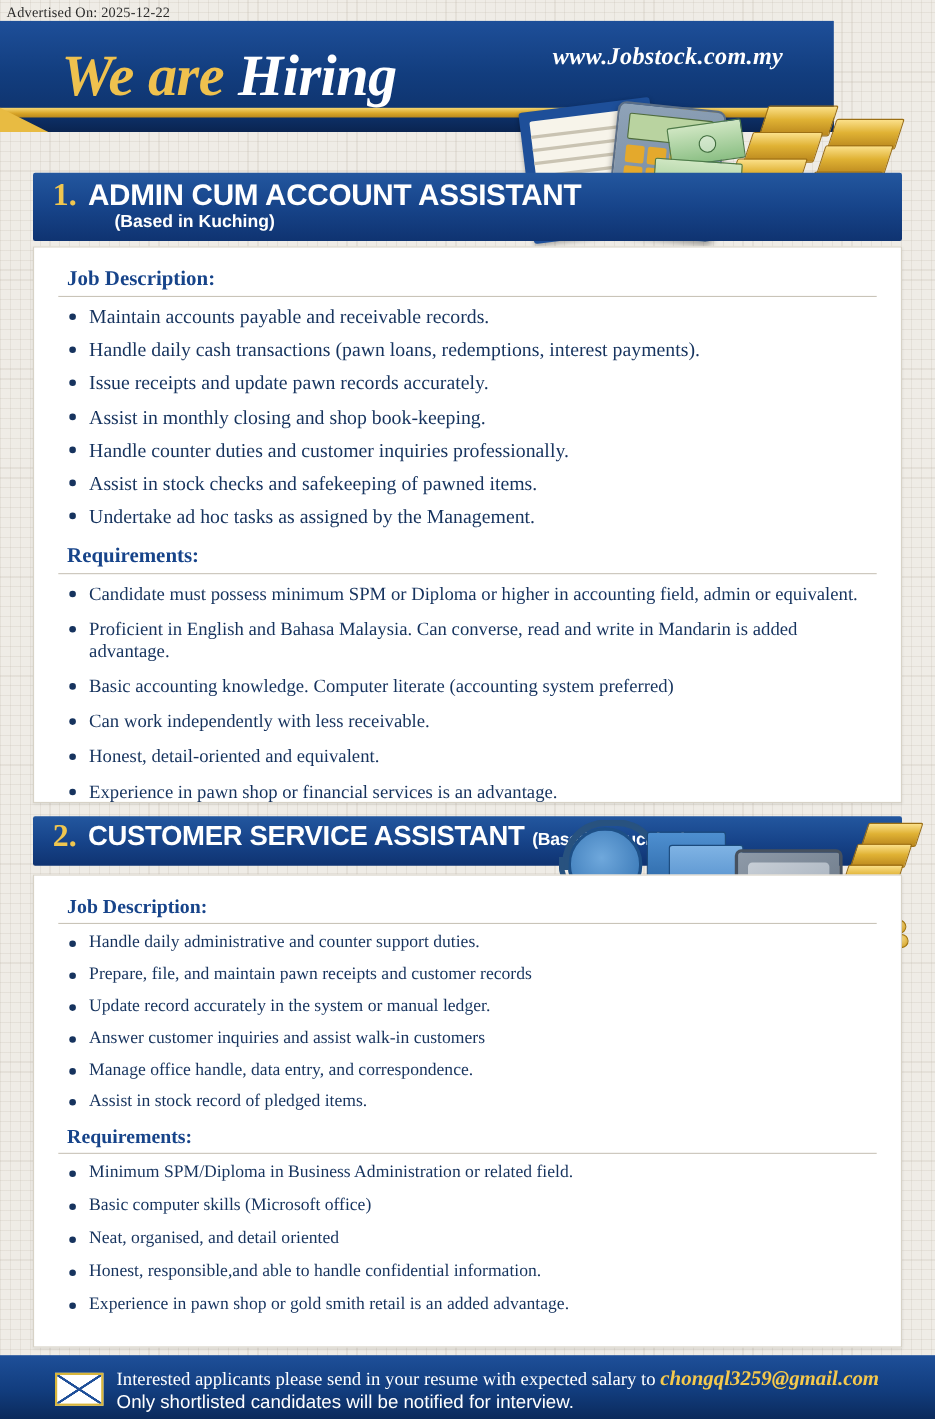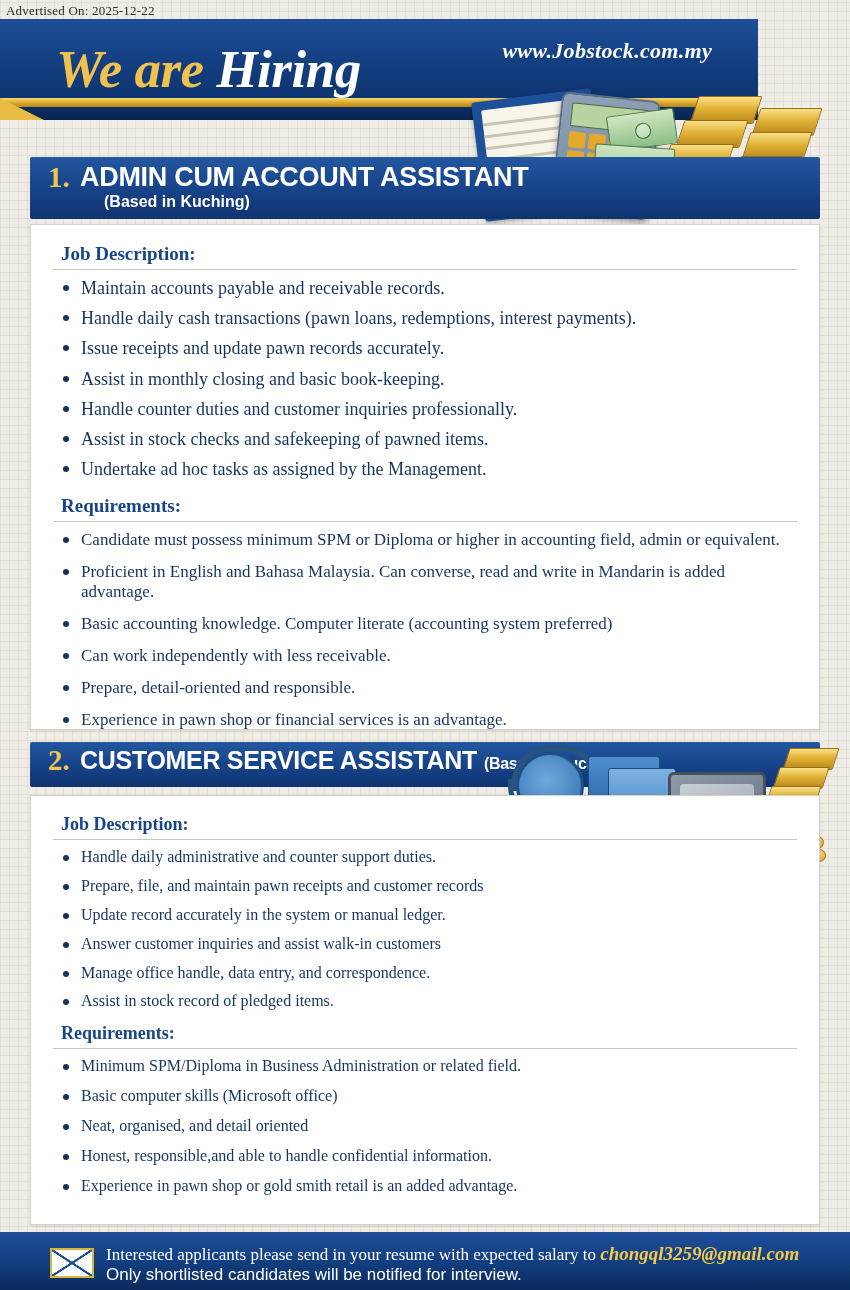--- a/index.html
+++ b/index.html
@@ -429,34 +429,34 @@
     <div class="sub-below">(Based in Kuching)</div>
   </div>
 
   <div class="card s1" style="top:224px; height:506px;">
     <div class="block-head">Job Description:</div>
     <div class="rule"></div>
     <ul class="list">
       <li>Maintain accounts payable and receivable records.</li>
       <li>Handle daily cash transactions (pawn loans, redemptions, interest payments).</li>
       <li>Issue receipts and update pawn records accurately.</li>
-      <li>Assist in monthly closing and basic book-keeping.</li>
+      <li>Assist in monthly closing and shop book-keeping.</li>
       <li>Handle counter duties and customer inquiries professionally.</li>
       <li>Assist in stock checks and safekeeping of pawned items.</li>
       <li>Undertake ad hoc tasks as assigned by the Management.</li>
     </ul>
     <div class="req">
       <div class="block-head" style="margin-top:14px">Requirements:</div>
       <div class="rule"></div>
       <ul class="list">
         <li>Candidate must possess minimum SPM or Diploma or higher in accounting field, admin or equivalent.</li>
         <li>Proficient in English and Bahasa Malaysia. Can converse, read and write in Mandarin is added advantage.</li>
         <li>Basic accounting knowledge. Computer literate (accounting system preferred)</li>
         <li>Can work independently with less receivable.</li>
-        <li>Prepare, detail-oriented and responsible.</li>
+        <li>Honest, detail-oriented and equivalent.</li>
         <li>Experience in pawn shop or financial services is an advantage.</li>
       </ul>
     </div>
   </div>
 
   <div class="sec-bar" style="top:742px; height:45px;">
     <div class="num" style="top:2px">2.</div>
     <div class="title" style="top:4px; font-size:25px;">
       <span>CUSTOMER SERVICE ASSISTANT</span><span class="sub-inline">(Based in Kuching)</span>
     </div>

